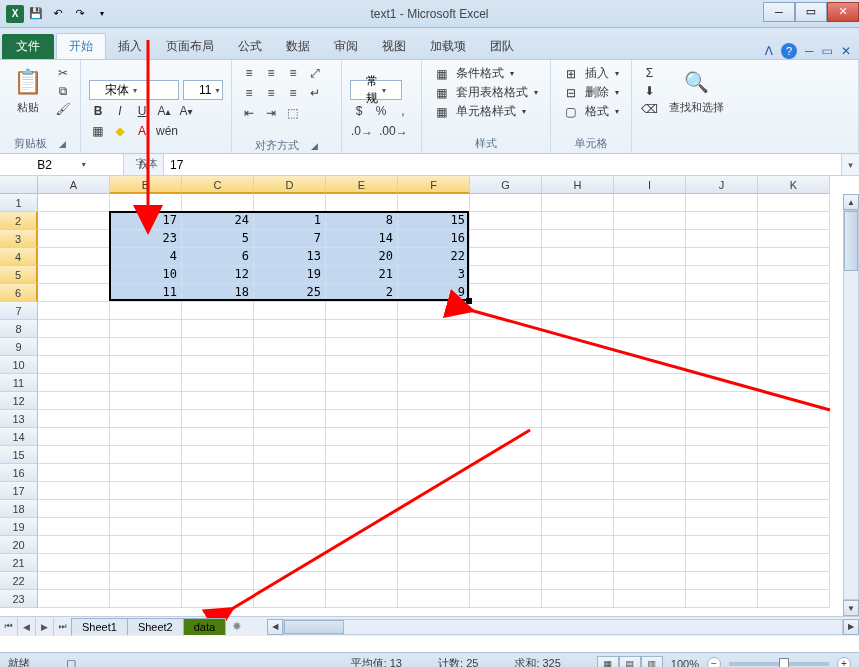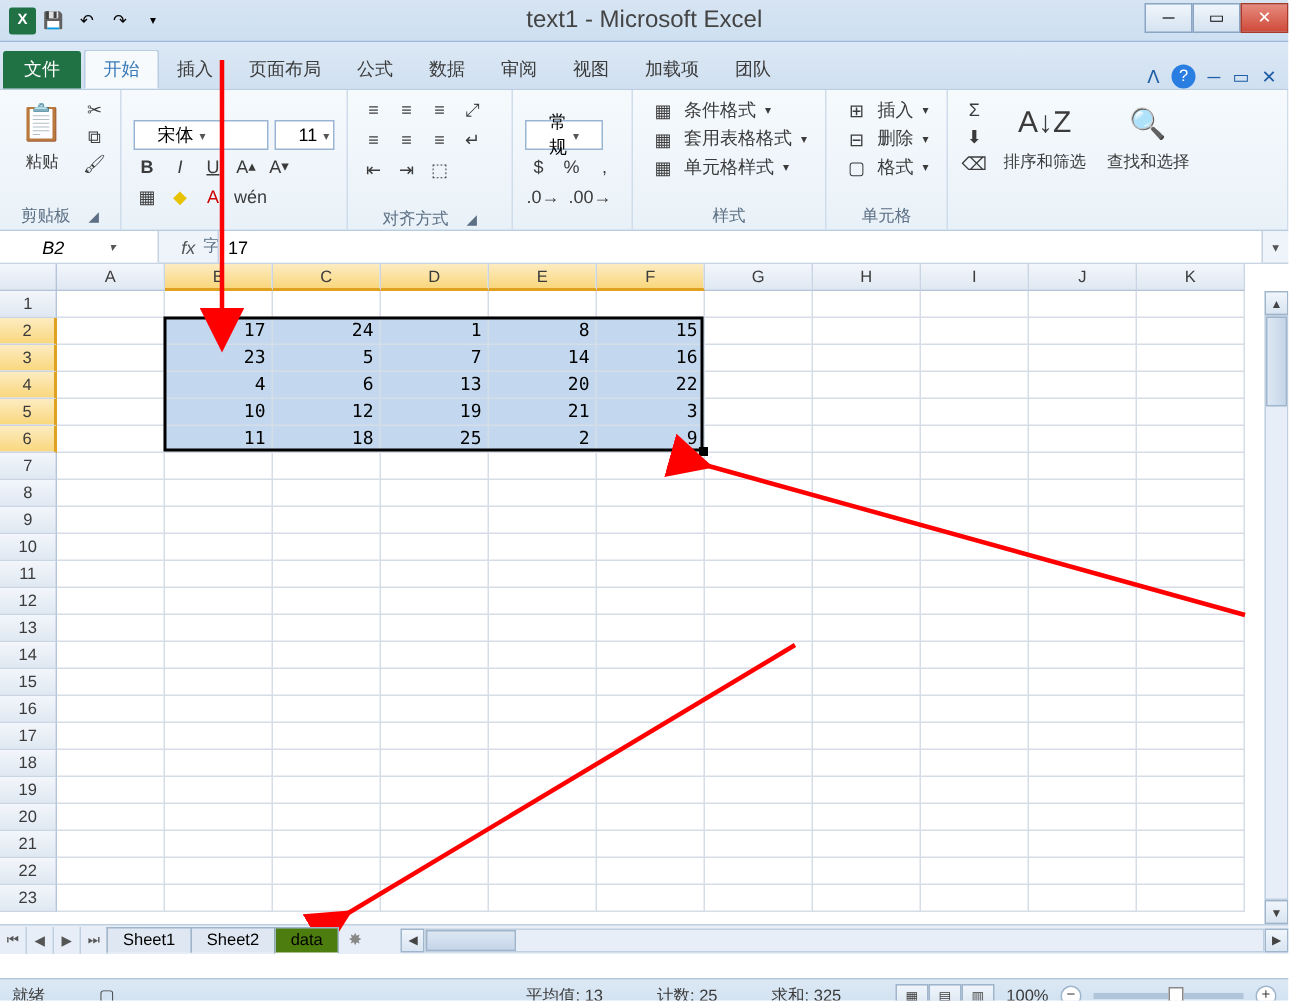--- a/index.html
+++ b/index.html
@@ -3,21 +3,21 @@
 <meta charset="utf-8">
 <style>
 * { margin: 0; padding: 0; box-sizing: border-box; font-family: "Microsoft YaHei", "SimSun", sans-serif; }
 body { background: #fff; width: 859px; height: 667px; overflow: hidden; position: relative; }
 
 
 .titlebar { height: 28px; background: linear-gradient(#d7e4f2,#cde0f1); display: flex; align-items: center; border-bottom: 1px solid #9db8d9; position: relative; }
 .qat { display: flex; align-items: center; gap: 2px; padding-left: 6px; }
 .qat-icon { width: 20px; height: 20px; display: flex; align-items: center; justify-content: center; font-size: 11px; }
 .excel-icon { background: #207245; color: #fff; font-weight: bold; border-radius: 2px; width: 18px; height: 18px; font-size: 10px; }
-.title-text { position: absolute; left: 50%; transform: translateX(-50%); font-size: 16px; color: #444; }
+.title-text { position: absolute; left: 50%; transform: translateX(-50%); font-size: 12px; color: #444; }
 .win-controls { margin-left: auto; display: flex; }
 .win-btn { width: 32px; height: 20px; display: flex; align-items: center; justify-content: center; font-size: 11px; margin-top: -4px; border: 1px solid #8ba6c4; background: linear-gradient(#f0f5fb,#d5e3f1); }
 .win-close { background: linear-gradient(#e68a7e,#cf4b3a); color: #fff; border-color: #a83a2c; }
 
 
 .ribbon-tabs { height: 32px; background: linear-gradient(#dce8f5,#d0e0f0); display: flex; align-items: flex-end; padding-left: 2px; border-bottom: 1px solid #b8cde2; position: relative; }
 .file-tab { background: #207245; color: #fff; padding: 4px 14px; font-size: 12px; border-radius: 2px 2px 0 0; margin-right: 2px; }
 .tab { padding: 4px 12px; font-size: 12px; color: #3b3b3b; cursor: pointer; text-align: center; }
 .tab.active { background: #f6fafd; border: 1px solid #b8cde2; border-bottom: none; border-radius: 2px 2px 0 0; color: #3a7ab8; }
 .ribbon-right { margin-left: auto; display: flex; gap: 8px; padding-right: 8px; align-items: center; color: #1f5da6; font-size: 12px; }
@@ -33,21 +33,21 @@
 .big-btn .ic { width: 32px; height: 32px; display: flex; align-items: center; justify-content: center; font-size: 24px; }
 .small-row { display: flex; gap: 4px; align-items: center; margin-bottom: 2px; }
 .small-btn { min-width: 18px; height: 18px; display: flex; align-items: center; justify-content: center; font-size: 12px; color: #3b3b3b; border: 1px solid transparent; }
 .combo { height: 20px; border: 1px solid #9ab5d4; background: #fff; font-size: 12px; padding: 0 15px; display: flex; align-items: center; margin-top: 16px; }
 .combo .arr { margin-left: 4px; font-size: 8px; color: #555; }
 .menu-item { display: flex; align-items: center; gap: 6px; font-size: 12px; color: #3b3b3b; padding: 1px 4px; white-space: nowrap; }
 .menu-item .ic { width: 16px; height: 16px; display: flex; align-items: center; justify-content: center; }
 
 
 .formula-row { height: 22px; display: flex; border-bottom: 1px solid #c6d4e3; background: #eef4fa; }
-.namebox { width: 106px; border-right: 1px solid #c6d4e3; display: flex; align-items: center; justify-content: center; font-size: 12px; background: #fff; font-style: italic; }
+.namebox { width: 124px; border-right: 1px solid #c6d4e3; display: flex; align-items: center; justify-content: center; font-size: 12px; background: #fff; }
 .namebox .arr { font-size: 8px; color: #555; margin-left: 30px; }
 .fx-label { width: 40px; display: flex; align-items: center; justify-content: center; font-size: 12px; font-style: italic; color: #555; border-right: 1px solid #c6d4e3; }
 .formula-input { flex: 1; padding: 0 6px; font-size: 12px; background: #fff; display: flex; align-items: center; }
 .fb-expand { width: 18px; display: flex; align-items: center; justify-content: center; border-left: 1px solid #c6d4e3; color: #555; font-size: 9px; }
 
 
 .grid-wrap { position: relative; height: 440px; display: flex; }
 .grid-main { flex: 1; overflow: hidden; position: relative; }
 .col-headers { display: flex; height: 18px; }
 .corner { width: 38px; height: 18px; background: linear-gradient(#f3f6fb,#dfe8f2); border-right: 1px solid #b5c5d9; border-bottom: 1px solid #b5c5d9; }
@@ -278,24 +278,20 @@
   </div>
 
   <div class="group" style="flex:1;">
     <div class="group-body">
       <div>
         <div class="small-btn">Σ</div>
         <div class="small-btn">⬇</div>
         <div class="small-btn">⌫</div>
       </div>
       <div class="big-btn">
-        <div class="ic" style="font-size:20px;">A↓Z</div>
-        <span>排序和筛选</span>
-      </div>
-      <div class="big-btn">
         <div class="ic" style="font-size:20px;">🔍</div>
         <span>查找和选择</span>
       </div>
     </div>
   </div>
 </div>
 
 <div class="formula-row">
   <div class="namebox">
       <span>B2</span>

